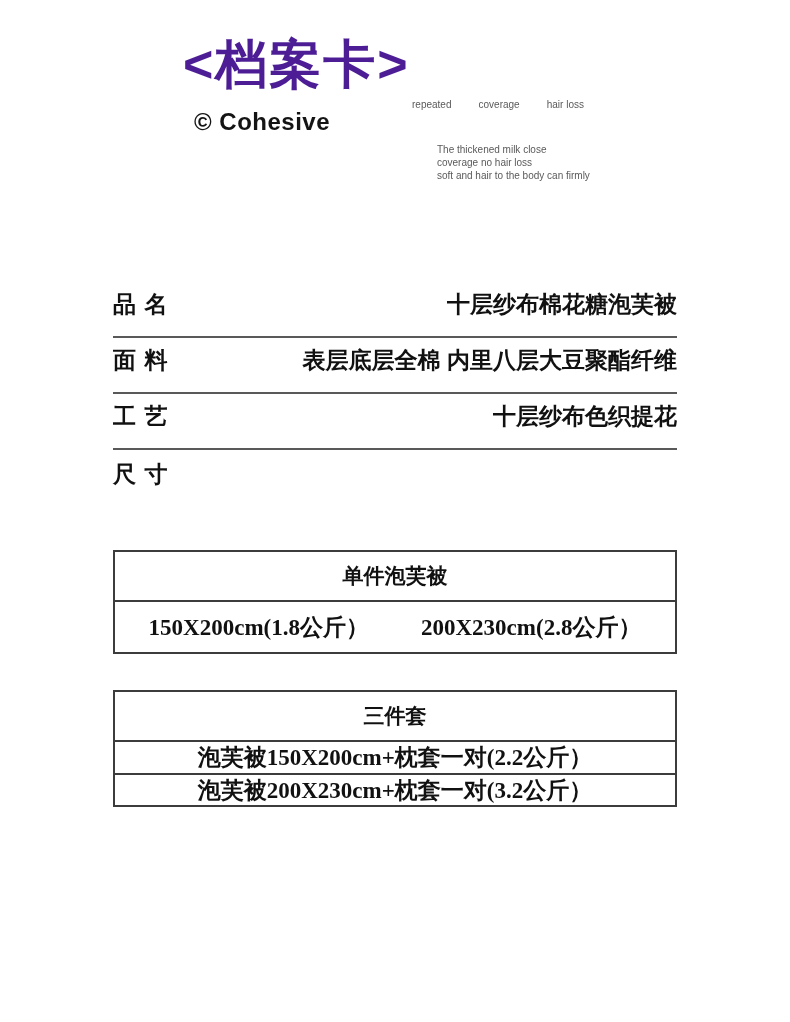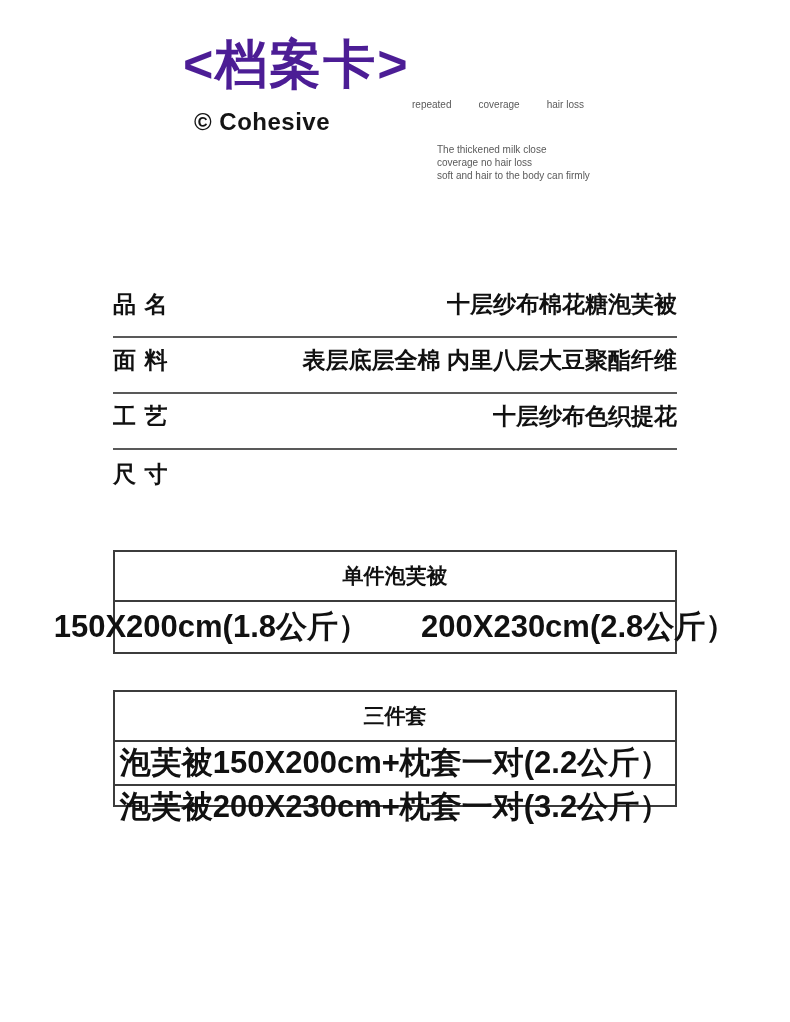--- a/index.html
+++ b/index.html
@@ -98,23 +98,24 @@
     font-size: 21px;
     font-weight: 600;
   }
   .box-row {
     box-sizing: border-box;
     flex: 1 1 auto;
     display: flex;
     align-items: center;
     justify-content: center;
     gap: 52px;
-    font-size: 31px;
+    font-size: 23px;
     font-weight: 600;
     white-space: nowrap;
+    font-family: Liberation Serif, serif;
   }
   .box2 .box-row.divided { border-bottom: 2px solid #3c3c3c; }
 </style>
 </head>
 <body>
 
 <div class="page">
 
   <div class="title">&lt;档案卡&gt;</div>
   <div class="brand">© Cohesive</div>

